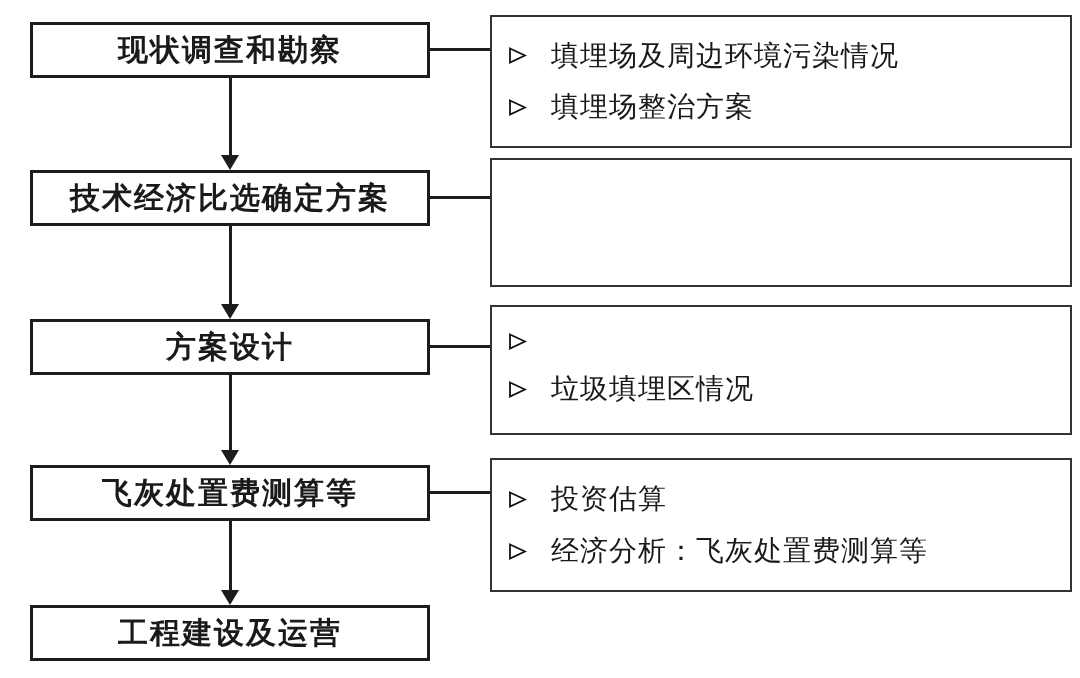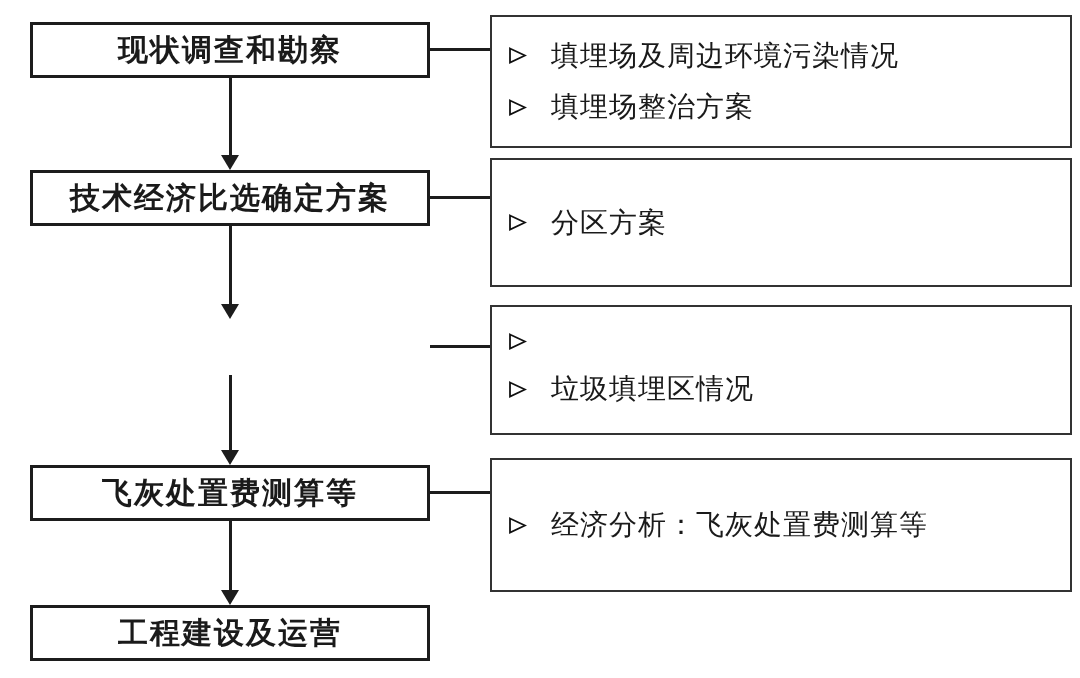--- a/index.html
+++ b/index.html
@@ -88,20 +88,23 @@
 <body>
 
 <div class="canvas">
 
   <div class="step" style="top:22px">
     <span class="step-label">现状调查和勘察</span>
   </div>
   <div class="step" style="top:170px">
     <span class="step-label">技术经济比选确定方案</span>
   </div>
+  <div class="step" style="top:319px">
+    <span class="step-label">方案设计</span>
+  </div>
   <div class="step" style="top:465px">
     <span class="step-label">飞灰处置费测算等</span>
   </div>
   <div class="step" style="top:605px">
     <span class="step-label">工程建设及运营</span>
   </div>
 
   <div class="hline" style="top:48px"></div>
   <div class="hline" style="top:196px"></div>
   <div class="hline" style="top:345px"></div>
@@ -135,27 +138,20 @@
     <div class="detail-line">
       <svg class="bullet" width="19" height="19" viewBox="0 0 19 19">
         <polygon points="2,2.5 17,9.5 2,16.5" fill="#ffffff" stroke="#111111" stroke-width="1.8"></polygon>
         <polygon points="2,16.5 17,9.5 8,13.5" fill="#111111"></polygon>
       </svg>
       <span class="detail-text">填埋场整治方案</span>
     </div>
   </div>
 
   <div class="detail" style="top:158px;height:129px">
-    <div class="detail-line">
-      <svg class="bullet" width="19" height="19" viewBox="0 0 19 19">
-        <polygon points="2,2.5 17,9.5 2,16.5" fill="#ffffff" stroke="#111111" stroke-width="1.8"></polygon>
-        <polygon points="2,16.5 17,9.5 8,13.5" fill="#111111"></polygon>
-      </svg>
-      <span class="detail-text">分区方案</span>
-    </div>
   </div>
 
   <div class="detail" style="top:305px;height:130px">
     <div class="detail-line">
       <svg class="bullet" width="19" height="19" viewBox="0 0 19 19">
         <polygon points="2,2.5 17,9.5 2,16.5" fill="#ffffff" stroke="#111111" stroke-width="1.8"></polygon>
         <polygon points="2,16.5 17,9.5 8,13.5" fill="#111111"></polygon>
       </svg>
     </div>
     <div class="detail-line">
@@ -166,17 +162,24 @@
       <span class="detail-text">垃圾填埋区情况</span>
     </div>
   </div>
 
   <div class="detail" style="top:458px;height:134px">
     <div class="detail-line">
       <svg class="bullet" width="19" height="19" viewBox="0 0 19 19">
         <polygon points="2,2.5 17,9.5 2,16.5" fill="#ffffff" stroke="#111111" stroke-width="1.8"></polygon>
         <polygon points="2,16.5 17,9.5 8,13.5" fill="#111111"></polygon>
       </svg>
+      <span class="detail-text">投资估算</span>
+    </div>
+    <div class="detail-line">
+      <svg class="bullet" width="19" height="19" viewBox="0 0 19 19">
+        <polygon points="2,2.5 17,9.5 2,16.5" fill="#ffffff" stroke="#111111" stroke-width="1.8"></polygon>
+        <polygon points="2,16.5 17,9.5 8,13.5" fill="#111111"></polygon>
+      </svg>
       <span class="detail-text">经济分析：飞灰处置费测算等</span>
     </div>
   </div>
 
 </div>
 
 </body></html>

